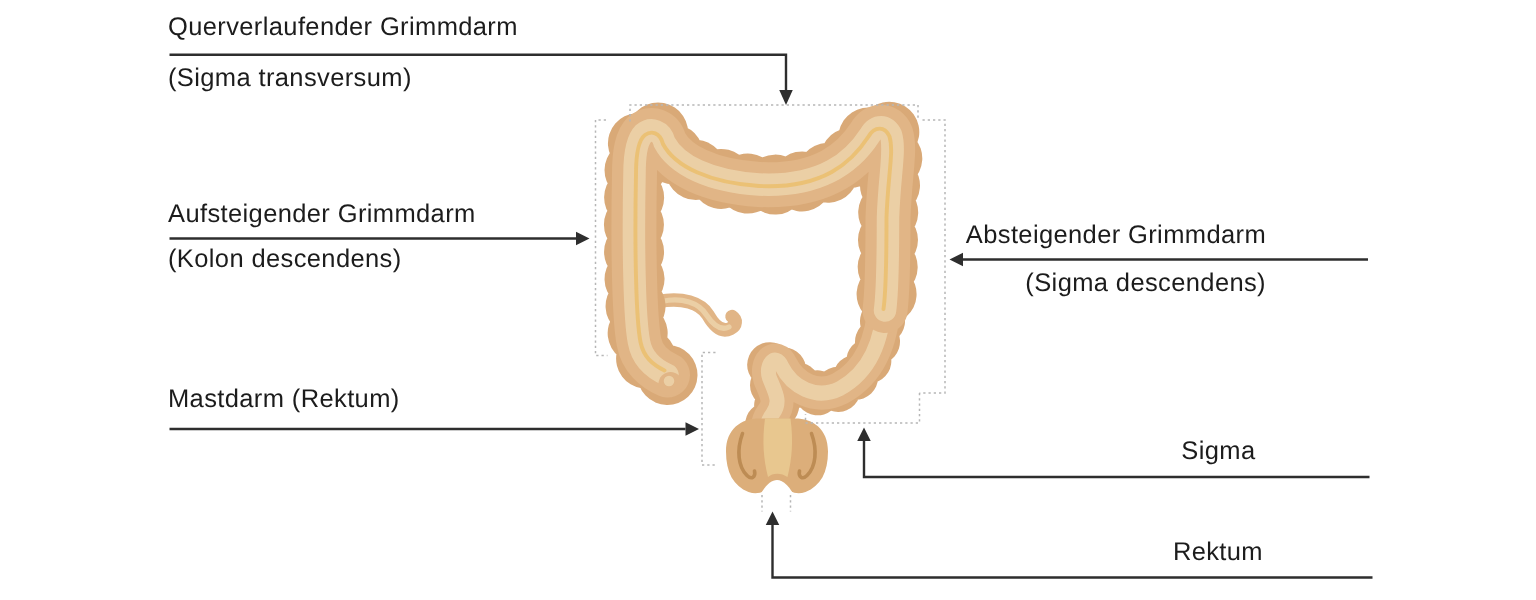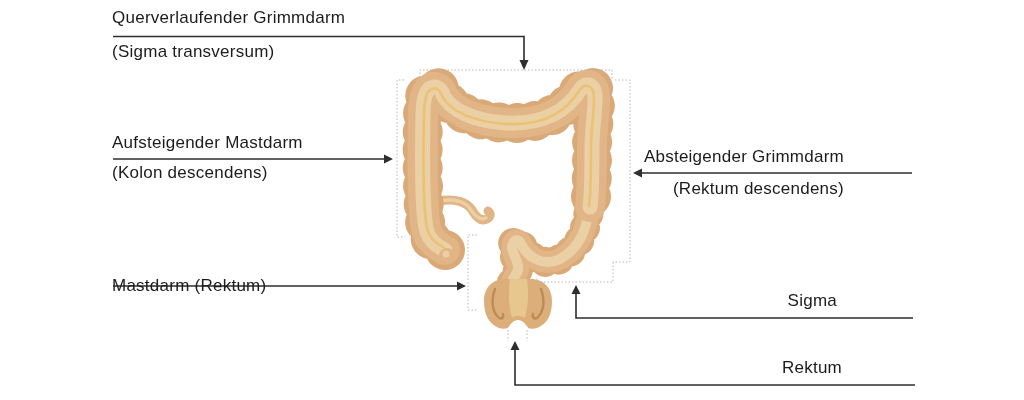--- a/index.html
+++ b/index.html
@@ -102,24 +102,24 @@
       <polygon class="ptr-head" points="571.5,294 580.5,294 576,285"></polygon>
 
       <path class="ptr" d="M 915 385 L 515 385 L 515 350"></path>
       <polygon class="ptr-head" points="510.5,350 519.5,350 515,341"></polygon>
     </g>
   </svg>
 
   <div class="lbl" style="left:112px;top:8px;">Querverlaufender Grimmdarm</div>
   <div class="lbl" style="left:112px;top:42px;">(Sigma transversum)</div>
 
-  <div class="lbl" style="left:112px;top:133px;">Aufsteigender Mastdarm</div>
+  <div class="lbl" style="left:112px;top:133px;">Aufsteigender Grimmdarm</div>
   <div class="lbl" style="left:112px;top:163px;">(Kolon descendens)</div>
 
-  <div class="lbl" style="left:112px;top:276px;">Mastdarm (Rektum)</div>
+  <div class="lbl" style="left:112px;top:256px;">Mastdarm (Rektum)</div>
 
   <div class="lbl right" style="right:112px;top:147px;margin-left:48px;">Absteigender Grimmdarm</div>
-  <div class="lbl right" style="right:112px;top:179px;">(Rektum descendens)</div>
+  <div class="lbl right" style="right:112px;top:179px;">(Sigma descendens)</div>
 
   <div class="lbl right" style="right:119px;top:291px;text-align:right;">Sigma</div>
 
   <div class="lbl right" style="right:114px;top:358px;">Rektum</div>
 </div>
 
 </body></html>

